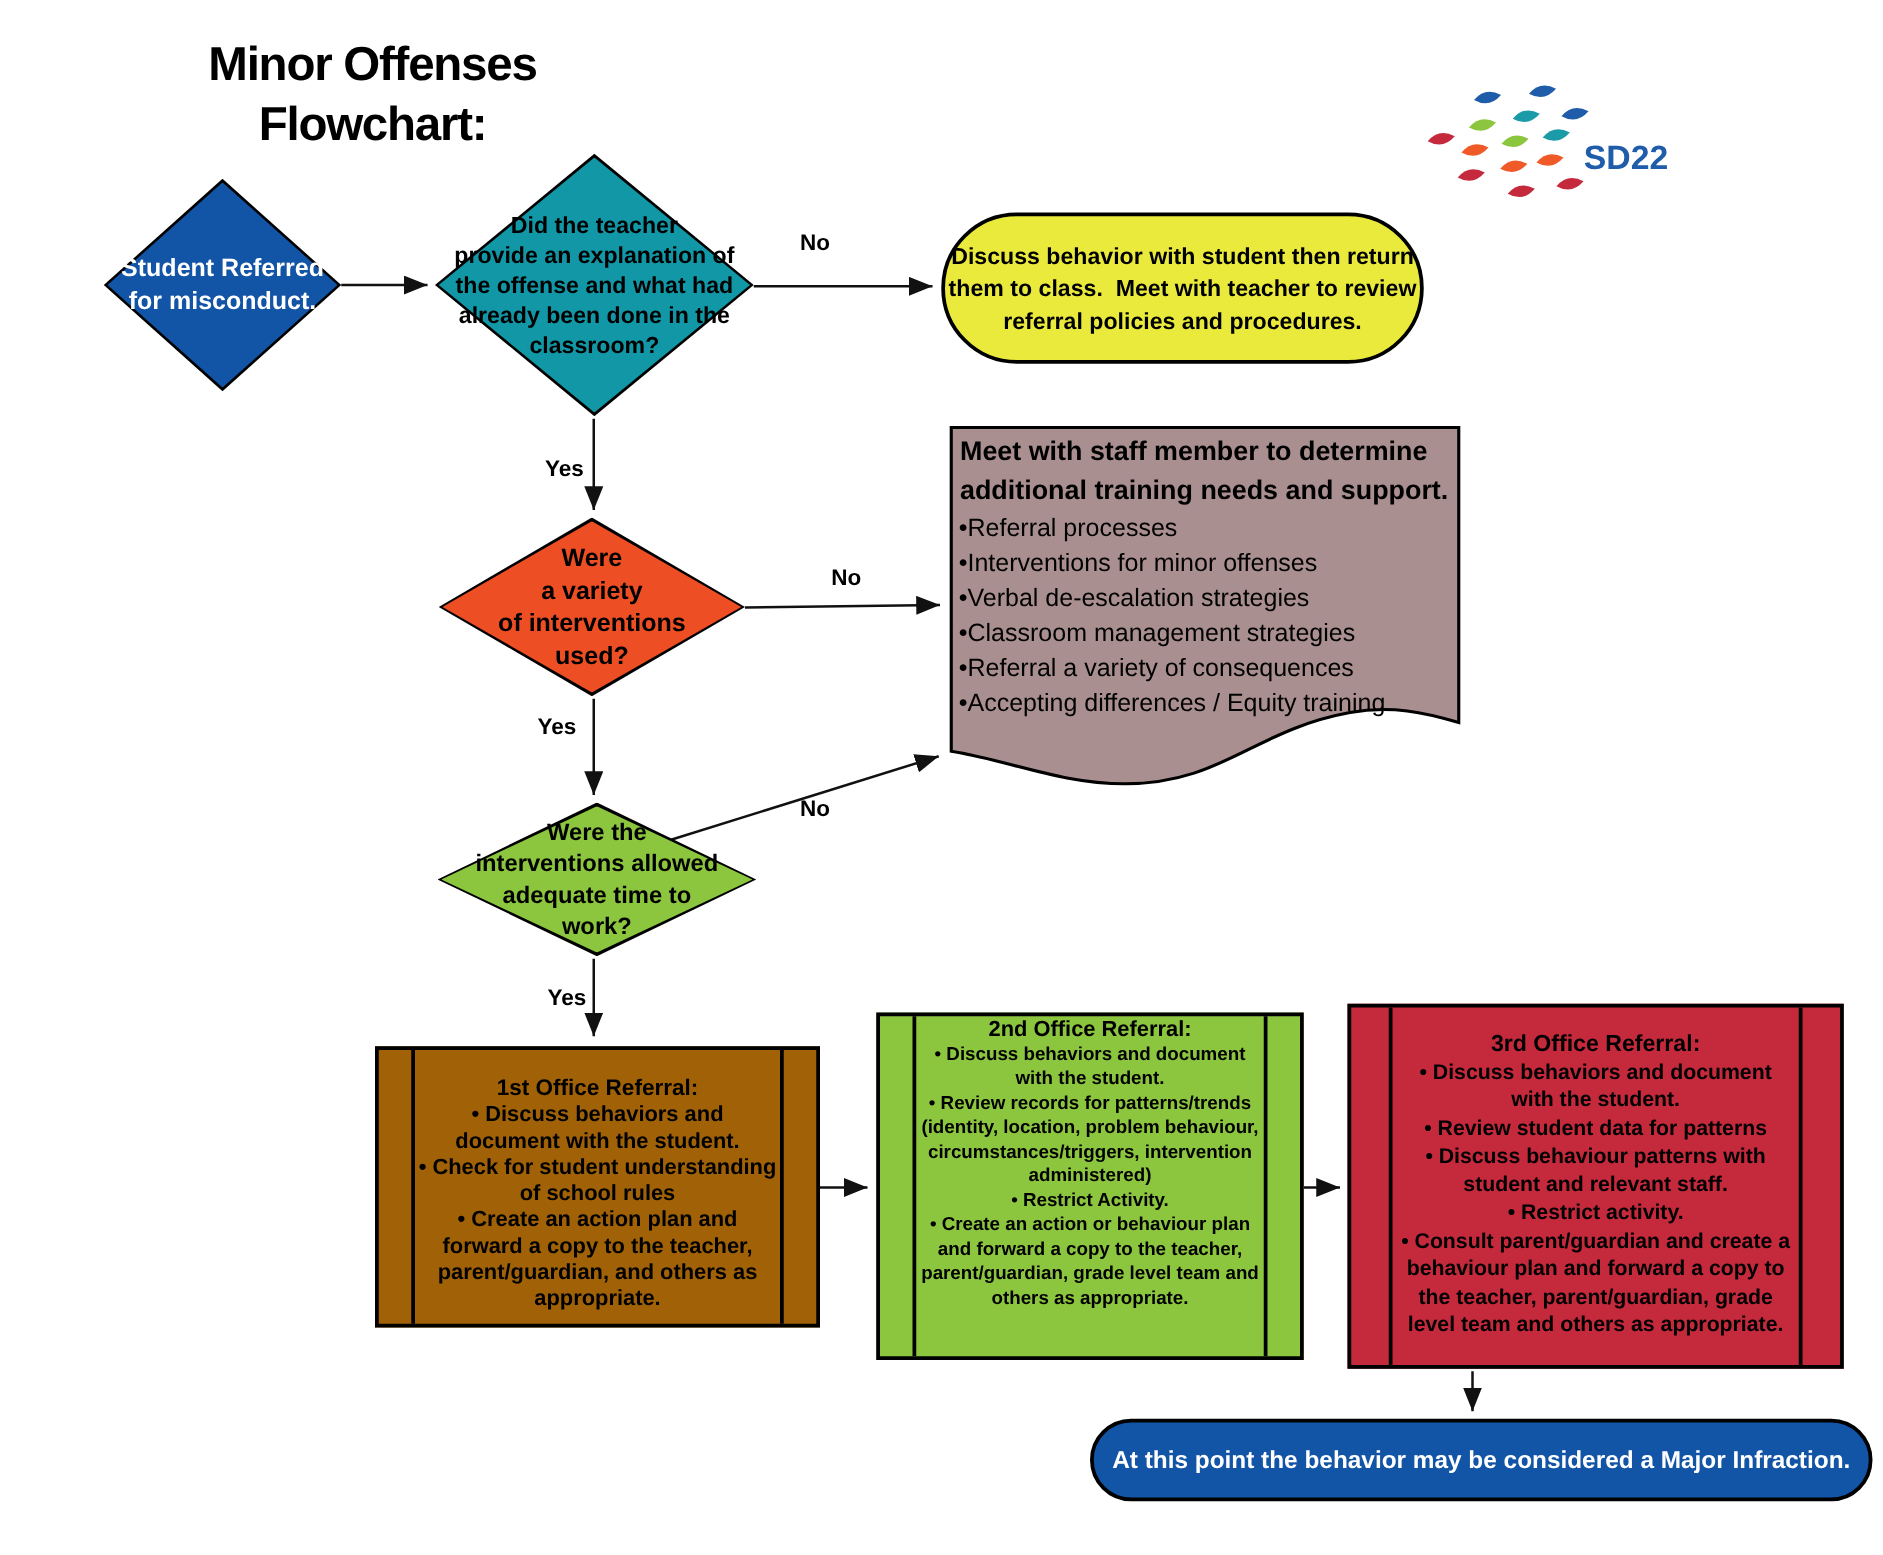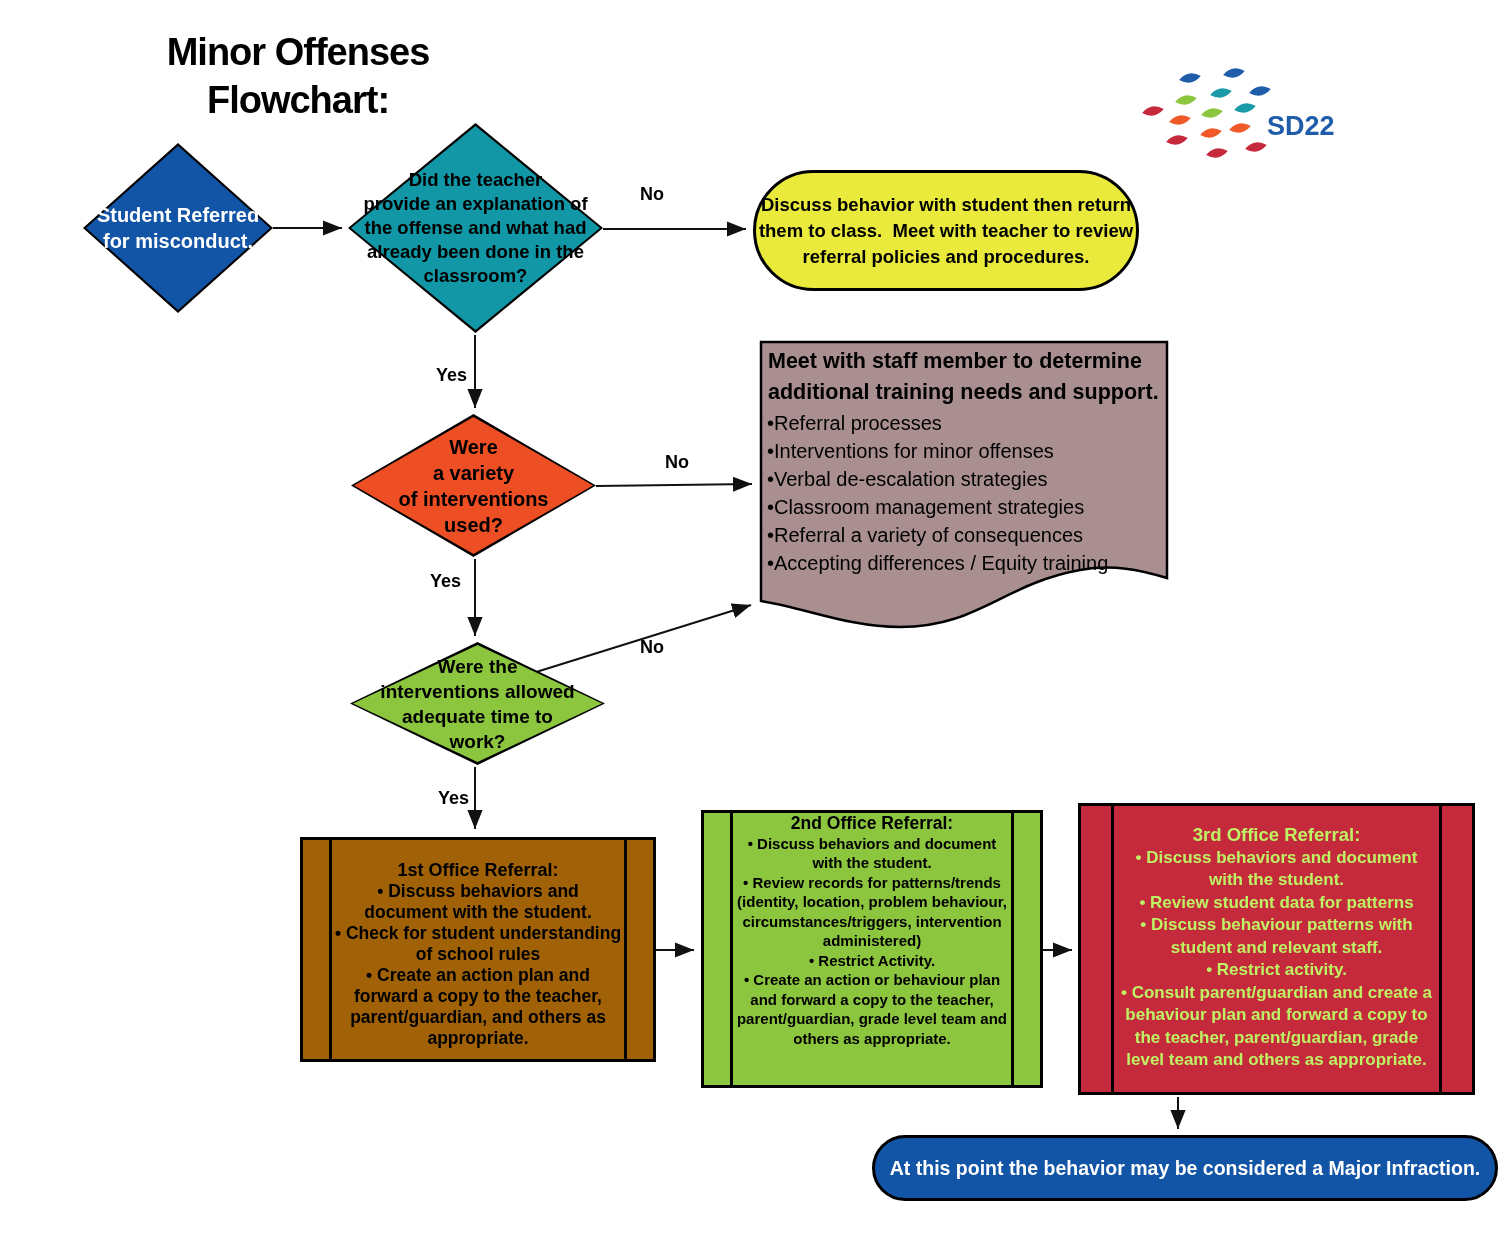--- a/index.html
+++ b/index.html
@@ -52,21 +52,21 @@
     text-align:center;font-weight:bold;}
   .procbox .ptitle{font-weight:bold;}
   #n-ref1{left:272px;top:837px;width:356px;height:225px;background:#a16207;}
   #n-ref1 .vrule.l{left:26px;} #n-ref1 .vrule.r{right:26px;}
   #n-ref1 .content{padding-top:20px;font-size:17.5px;line-height:21px;}
   #n-ref1 .ptitle{font-size:18px;}
   #n-ref2{left:673px;top:810px;width:342px;height:278px;background:#8cc63f;}
   #n-ref2 .vrule.l{left:26px;} #n-ref2 .vrule.r{right:26px;}
   #n-ref2 .content{left:31px;right:31px;padding-top:1px;font-size:15px;line-height:19.5px;}
   #n-ref2 .ptitle{font-size:17.5px;}
-  #n-ref3{left:1050px;top:803px;width:397px;height:292px;background:#c5293c;color:#bef264;}
+  #n-ref3{left:1050px;top:803px;width:397px;height:292px;background:#c5293c;color:#000000;}
   #n-ref3 .vrule.l{left:30px;} #n-ref3 .vrule.r{right:30px;}
   #n-ref3 .content{left:36px;right:36px;padding-top:18px;font-size:17px;line-height:22.5px;}
   #n-ref3 .ptitle{font-size:18.5px;}
   
   .edge-label{position:absolute;z-index:3;font-weight:bold;font-size:18px;}
   
   #logo{position:absolute;left:1108px;top:58px;z-index:2;}
 </style>
 </head>
 <body>

